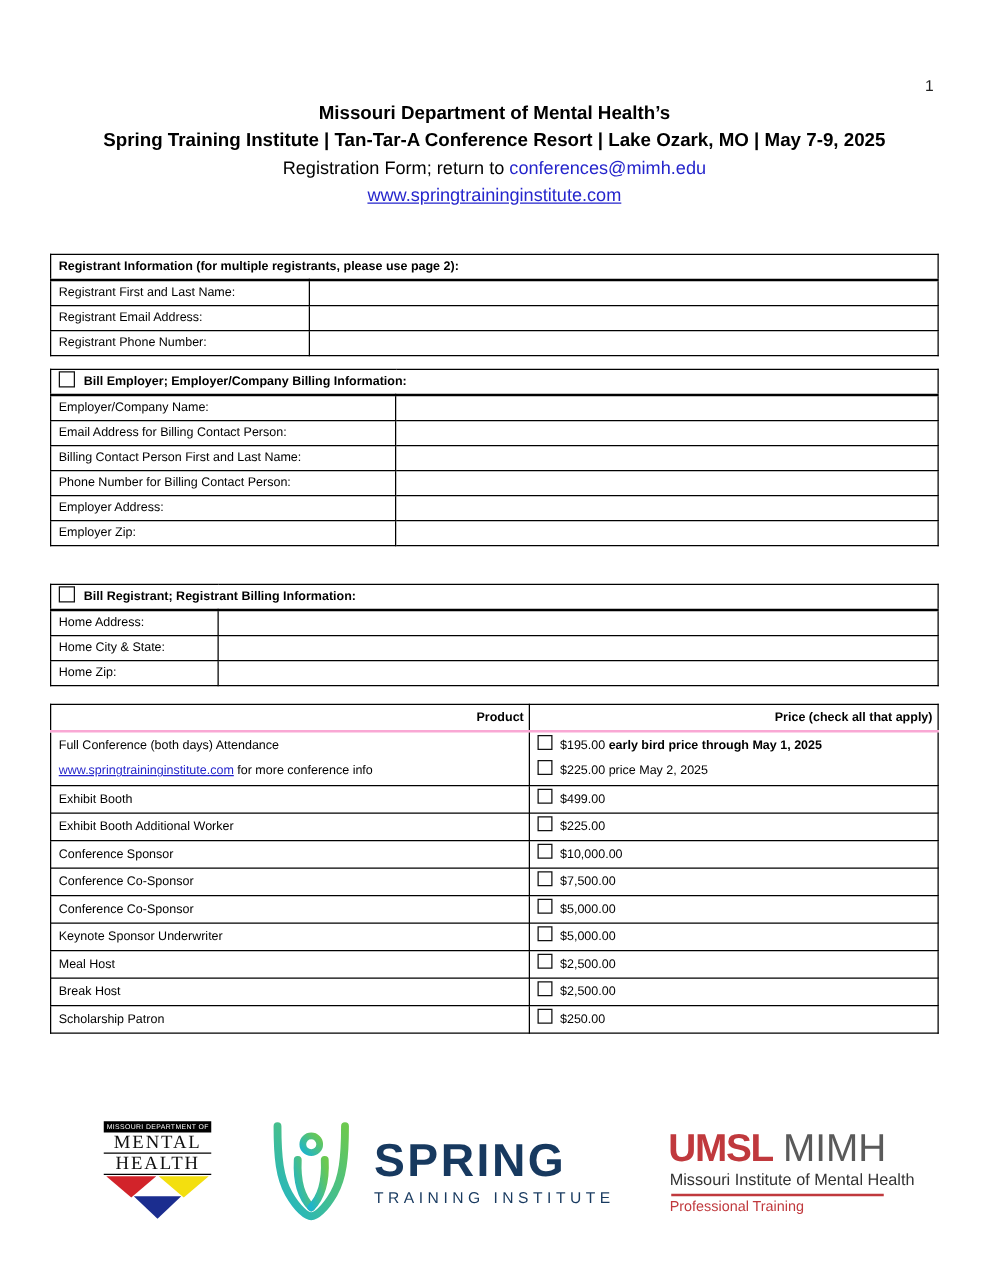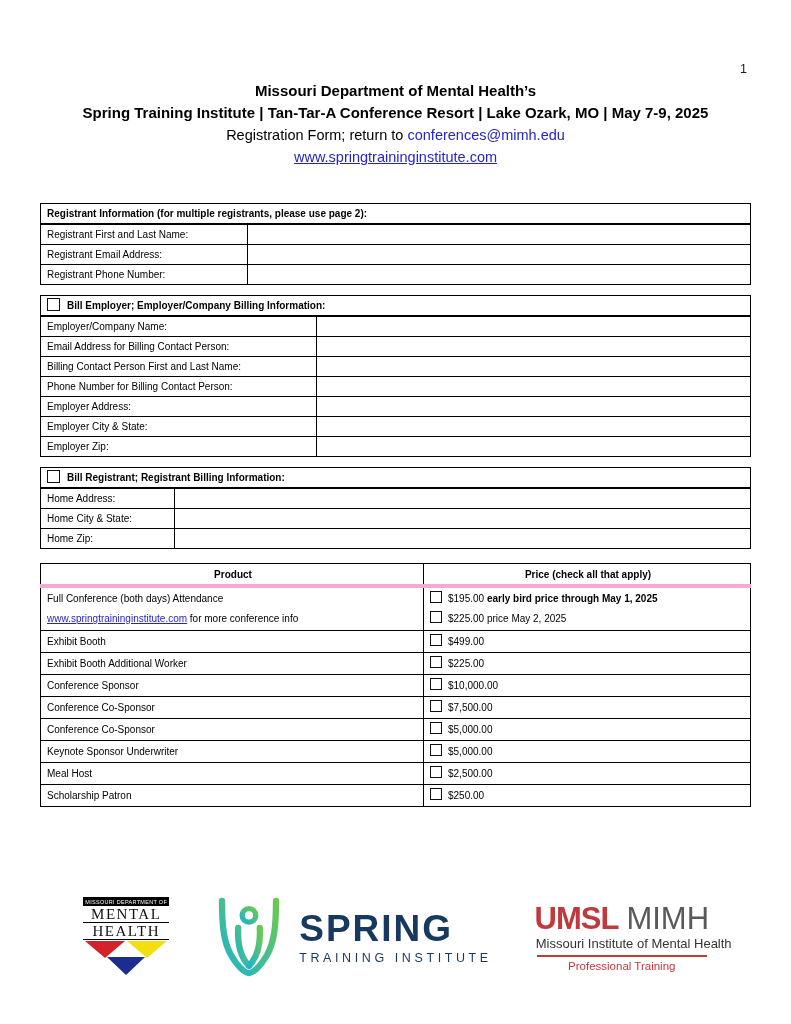--- a/index.html
+++ b/index.html
@@ -15,21 +15,21 @@
   .link.u{text-decoration:underline;}
 
   
   table.t{position:absolute;left:40px;width:711px;border-collapse:collapse;
           table-layout:fixed;font-size:10px;}
   table.t td{border:1px solid #000;padding:0 4px 0 6px;height:19px;line-height:17px;
              overflow:hidden;white-space:nowrap;vertical-align:middle;}
   table.t tr.hr td{font-weight:bold;border-bottom:2px solid #000;}
   #t1{top:203px;} #t2{top:295px;} #t3{top:467px;} #t4{top:563px;}
   #t4 td{height:21px;line-height:19px;}
-  #t4 tr.hr td{text-align:center;border-bottom:4px solid #f9a8d4;height:20px;}
+  #t4 tr.hr td{text-align:right;border-bottom:2px solid #f9a8d4;height:20px;}
   #t4 td.dbl{height:42px;white-space:normal;line-height:20px;vertical-align:middle;}
   .priceline{line-height:20px;white-space:nowrap;}
   .b{font-weight:bold;}
 
   
   .cb{display:inline-block;width:10px;height:10px;border:1.4px solid #111;
       background:#fff;margin-right:6px;vertical-align:-1px;}
   .cbh{width:11px;height:11px;margin-right:7px;vertical-align:-2px;}
 
   
@@ -52,21 +52,21 @@
             border-left:19px solid transparent;border-right:19px solid transparent;
             border-top:18px solid #1b2d8f;}
 
   
   .logo-spring{display:flex;align-items:center;gap:14px;}
   .spring-title{font-size:37px;font-weight:bold;letter-spacing:2px;color:#17395f;
                 line-height:38px;}
   .spring-sub{font-size:12.5px;letter-spacing:3.6px;color:#17395f;margin-top:3px;}
 
   
-  .logo-umsl{width:172px;text-align:center;}
+  .logo-umsl{width:172px;text-align:left;}
   .umsl-top{display:flex;align-items:center;justify-content:center;}
   .umsl-acr{color:#c0393d;font-weight:bold;font-size:31px;letter-spacing:-1px;line-height:32px;}
   .umsl-pipe{width:3px;height:28px;background:#a94a4d;margin:0 4px;}
   .mimh-acr{color:#5a5a5a;font-size:31px;line-height:32px;letter-spacing:0;}
   .umsl-sub{font-size:13px;color:#333;margin-top:1px;white-space:nowrap;}
   .umsl-rule{height:2px;background:#c0393d;margin:4px 1px 3px;}
   .umsl-tag{font-size:11.5px;color:#c0393d;}
 </style>
 </head>
 <body>
@@ -129,24 +129,20 @@
         </tr>
     <tr>
           <td>Phone Number for Billing Contact Person:</td>
           <td></td>
         </tr>
     <tr>
           <td>Employer Address:</td>
           <td></td>
         </tr>
     <tr>
-          <td>Employer City &amp; State:</td>
-          <td></td>
-        </tr>
-    <tr>
           <td>Employer Zip:</td>
           <td></td>
         </tr>
   </tbody>
     </table>
 
   <table class="t" id="t3">
     <colgroup>
         <col style="width:134px">
         <col>
@@ -209,20 +205,24 @@
     <tr>
           <td>Conference Co-Sponsor</td>
           <td><span class="cb"></span><span>$5,000.00</span></td>
         </tr>
     <tr>
           <td>Keynote Sponsor Underwriter</td>
           <td><span class="cb"></span><span>$5,000.00</span></td>
         </tr>
     <tr>
           <td>Meal Host</td>
+          <td><span class="cb"></span><span>$2,500.00</span></td>
+        </tr>
+    <tr>
+          <td>Break Host</td>
           <td><span class="cb"></span><span>$2,500.00</span></td>
         </tr>
     <tr>
           <td>Scholarship Patron</td>
           <td><span class="cb"></span><span>$250.00</span></td>
         </tr>
   </tbody>
     </table>
 
   <div class="logo-row">

